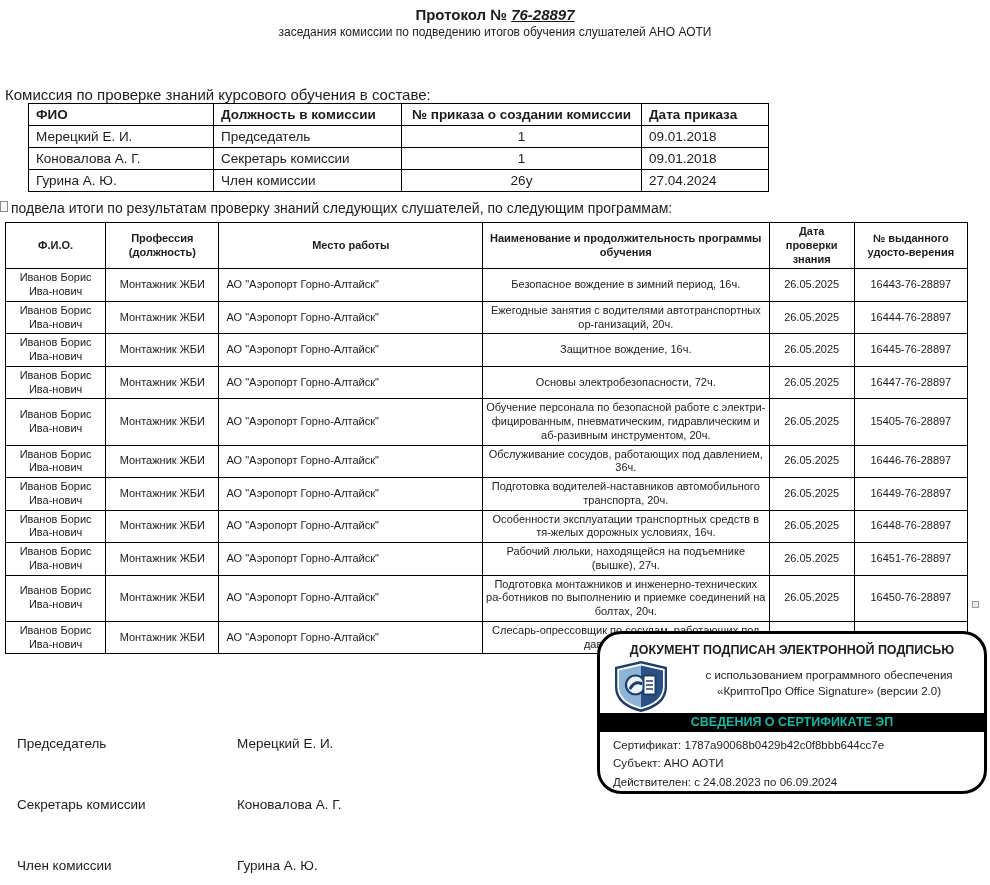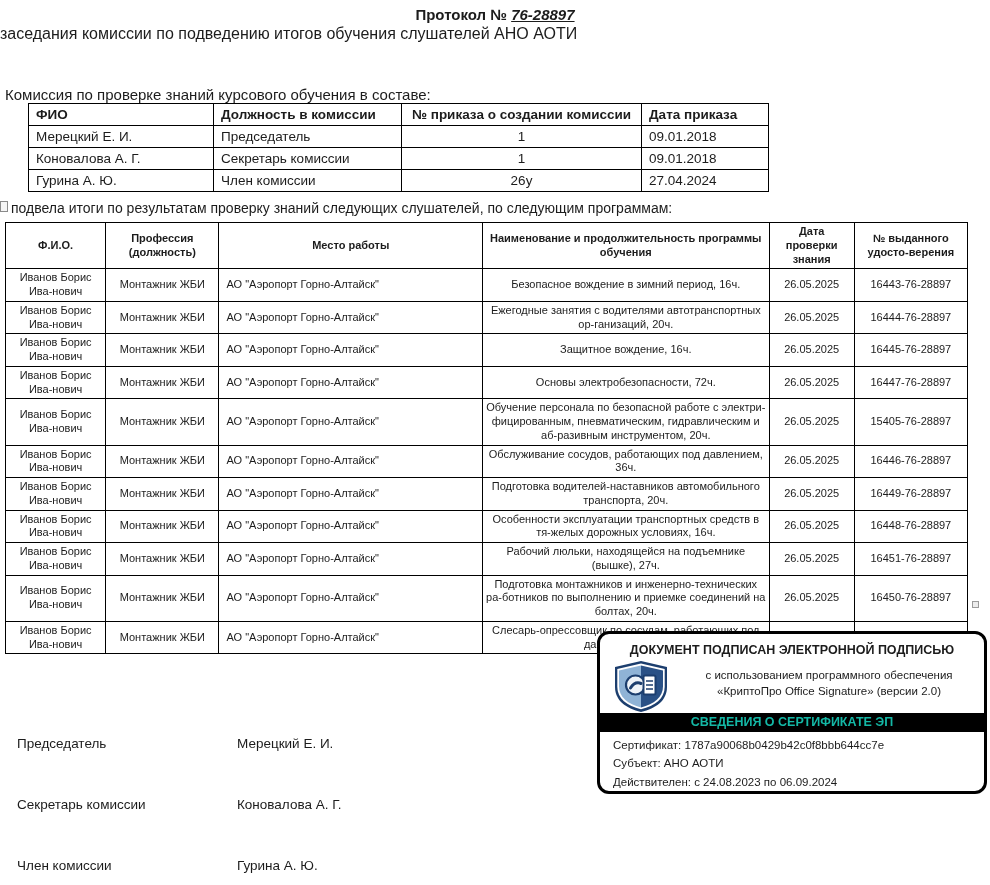--- a/index.html
+++ b/index.html
@@ -5,21 +5,21 @@
   html,body{margin:0;padding:0;}
   body{
     width:990px;height:885px;position:relative;background:#fff;
     font-family:"Liberation Sans","DejaVu Sans",sans-serif;color:#1c1c1c;
     overflow:hidden;
   }
   
   .title{position:absolute;top:6px;left:0;width:100%;text-align:center;
          font-size:15px;font-weight:bold;}
   .title .num{font-style:italic;text-decoration:underline;}
-  .subtitle{position:absolute;top:25px;left:0;width:100%;font-size:16px;}
+  .subtitle{position:absolute;top:25px;left:0;width:100%;text-align:center;font-size:12px;}
   
   .intro{position:absolute;top:86px;left:5px;font-size:15px;}
   .para2{position:absolute;top:200px;left:11px;font-size:14px;}
   .anchor-marker{position:absolute;left:0;top:201px;width:8px;height:11px;
                  border:1px solid #8a8a8a;background:#f5f5f5;box-sizing:border-box;}
   .resize-handle{position:absolute;left:972px;top:601px;width:7px;height:7px;
                  border:1px solid #9a9a9a;background:#ececec;box-sizing:border-box;}
   
   table{border-collapse:collapse;table-layout:fixed;}
   .t1{position:absolute;top:103px;left:28px;width:740px;font-size:13.5px;}
@@ -32,21 +32,21 @@
   .t2 th,.t2 td{border:1px solid #000;padding:2px 3px;text-align:center;
                 vertical-align:middle;line-height:1.25;word-wrap:break-word;}
   .t2 th{font-weight:bold;height:30px;}
   .t2 td.left{text-align:left;padding-left:7px;}
   
   .sigs{position:absolute;left:17px;top:737px;width:430px;}
   .sig-row{display:flex;font-size:13.5px;line-height:14px;margin-bottom:47px;}
   .sig-row .role{width:220px;flex:none;}
   
   .stamp{position:absolute;left:597px;top:631px;width:384px;height:157px;
-         border:3px solid #000;border-radius:12px;background:#fff;overflow:hidden;}
+         border:3px solid #000;border-radius:24px;background:#fff;overflow:hidden;}
   .stamp-title{margin-top:9px;text-align:center;font-weight:bold;font-size:12.5px;}
   .stamp-mid{position:relative;height:53px;margin-top:3px;}
   .stamp-logo{position:absolute;left:12px;top:0;}
   .stamp-soft{margin-left:82px;margin-right:8px;text-align:center;
               font-size:11.5px;line-height:1.4;padding-top:7px;}
   .stamp-bar{background:#000;color:#14b8a6;font-weight:bold;font-size:12.5px;
              text-align:center;padding:2px 0 3px;}
   .stamp-info{padding:5px 13px 0;font-size:11.5px;line-height:1.5;}
   .stamp-info div{margin-bottom:1px;}
 </style>

